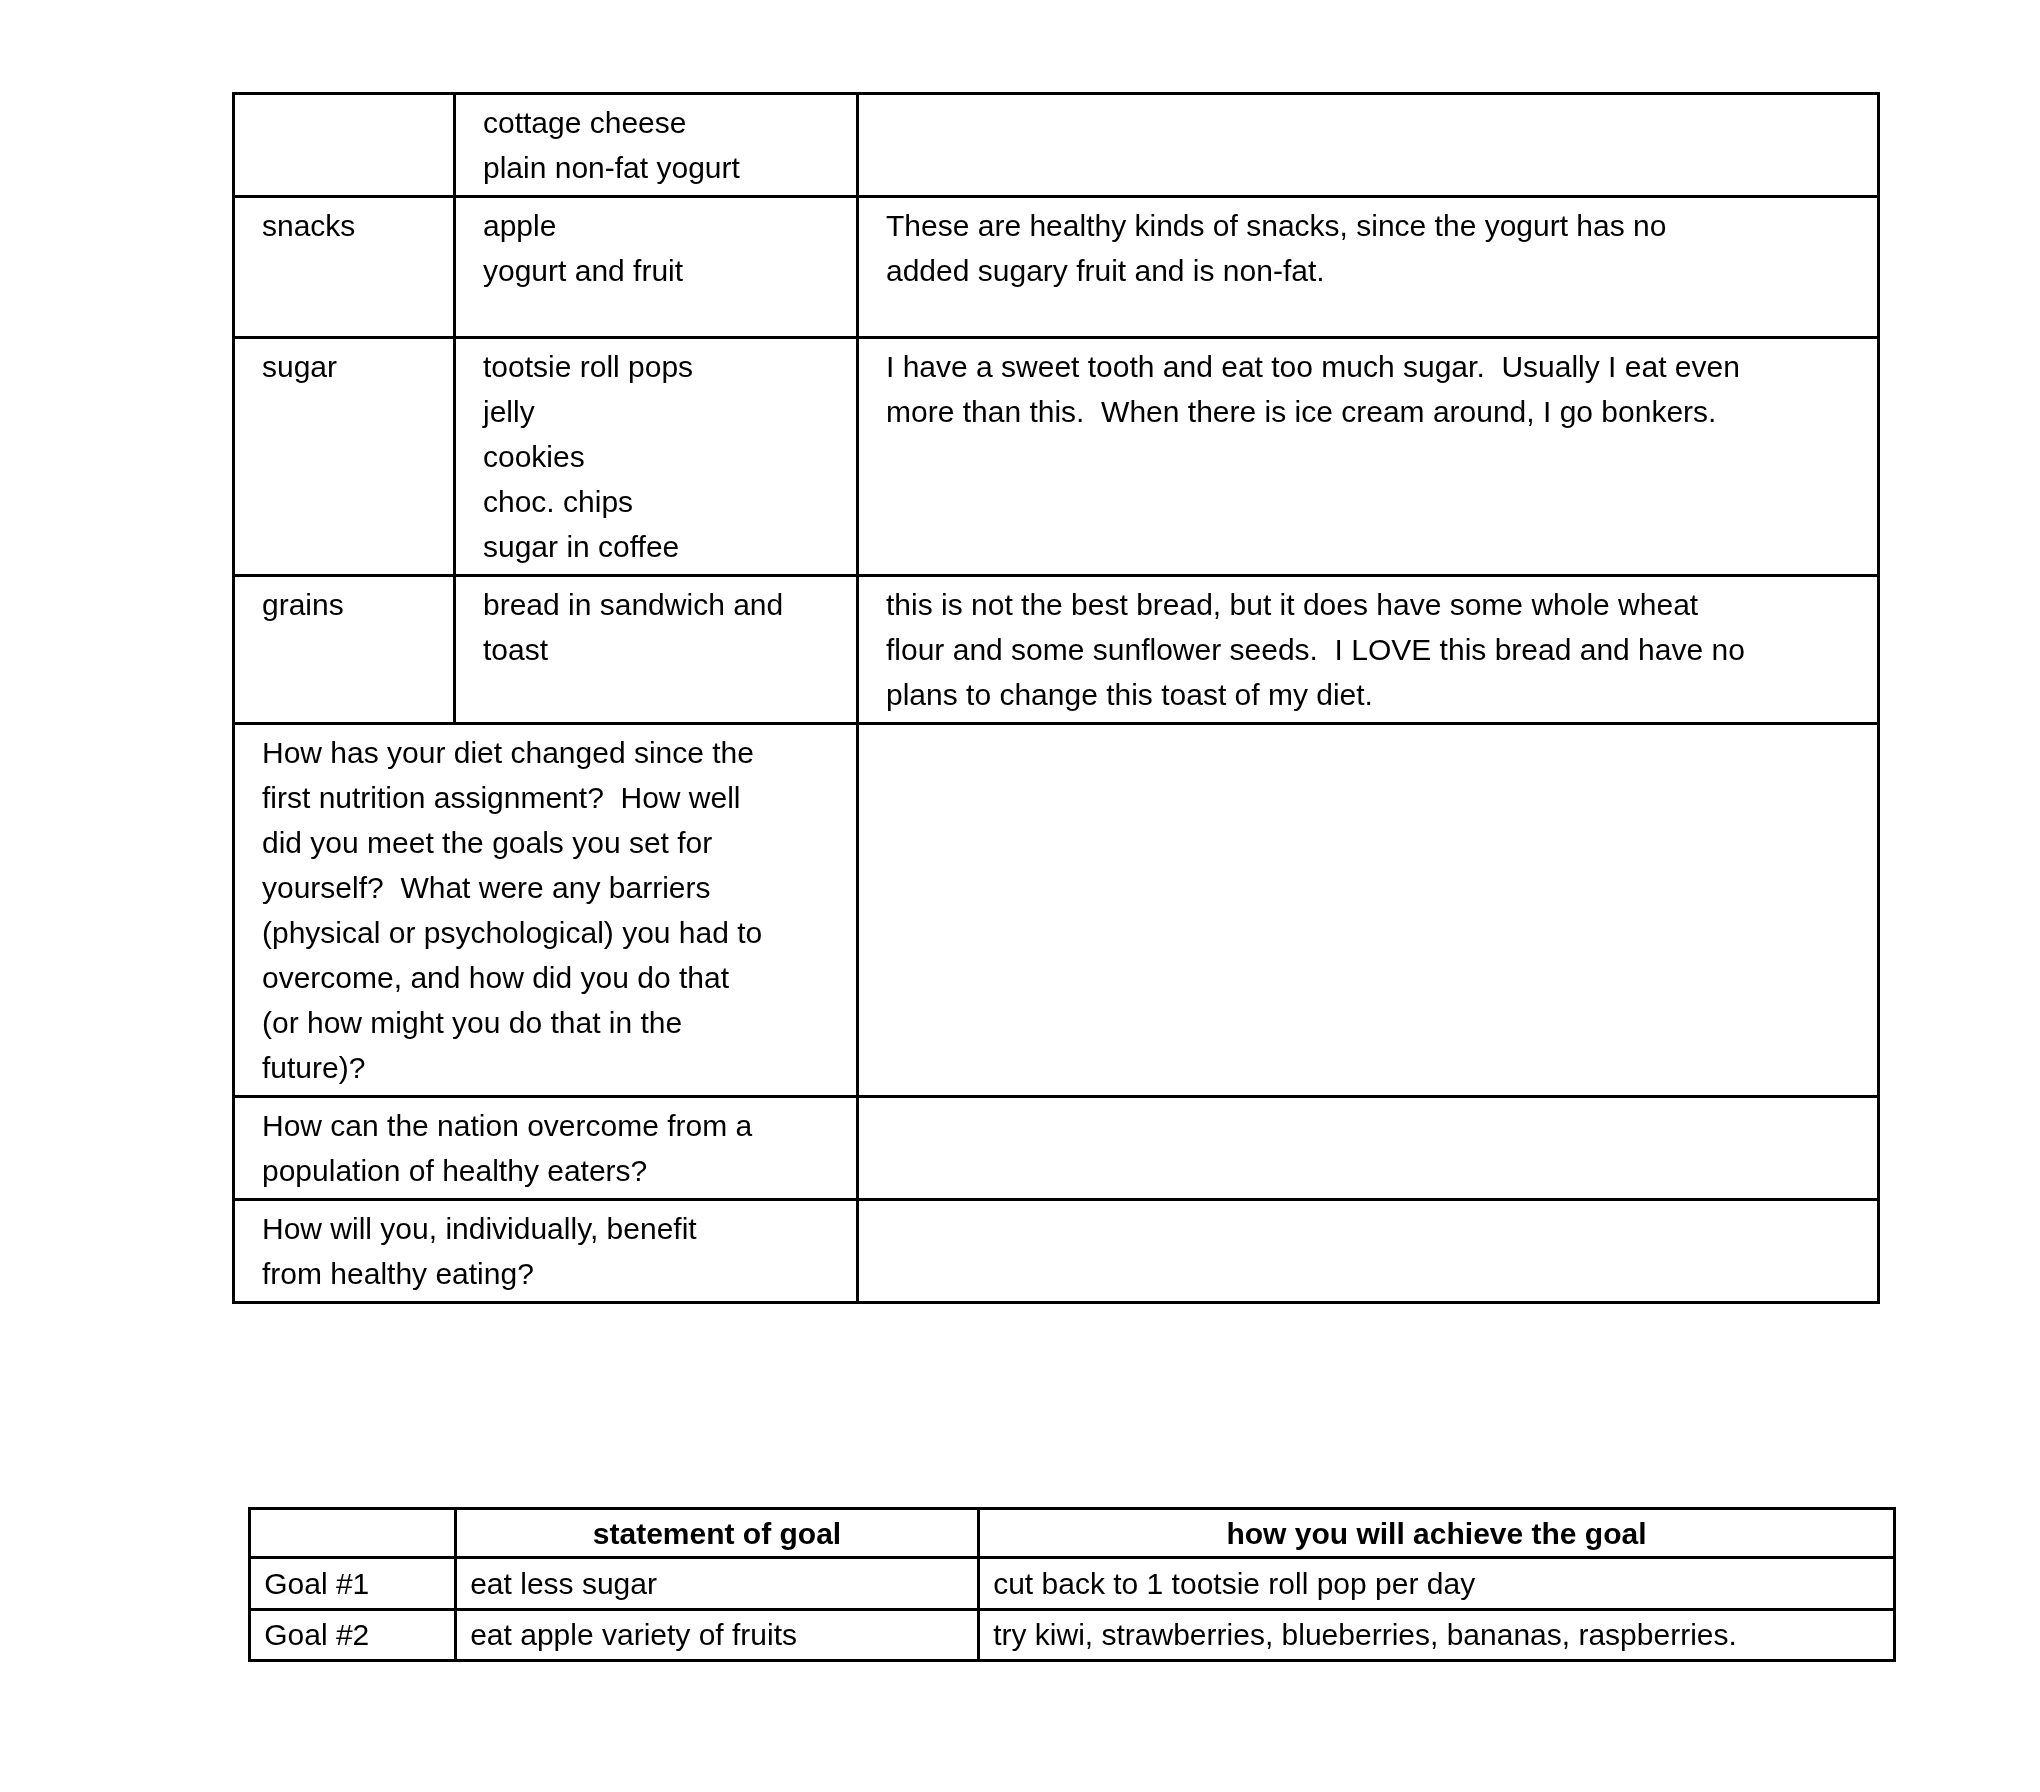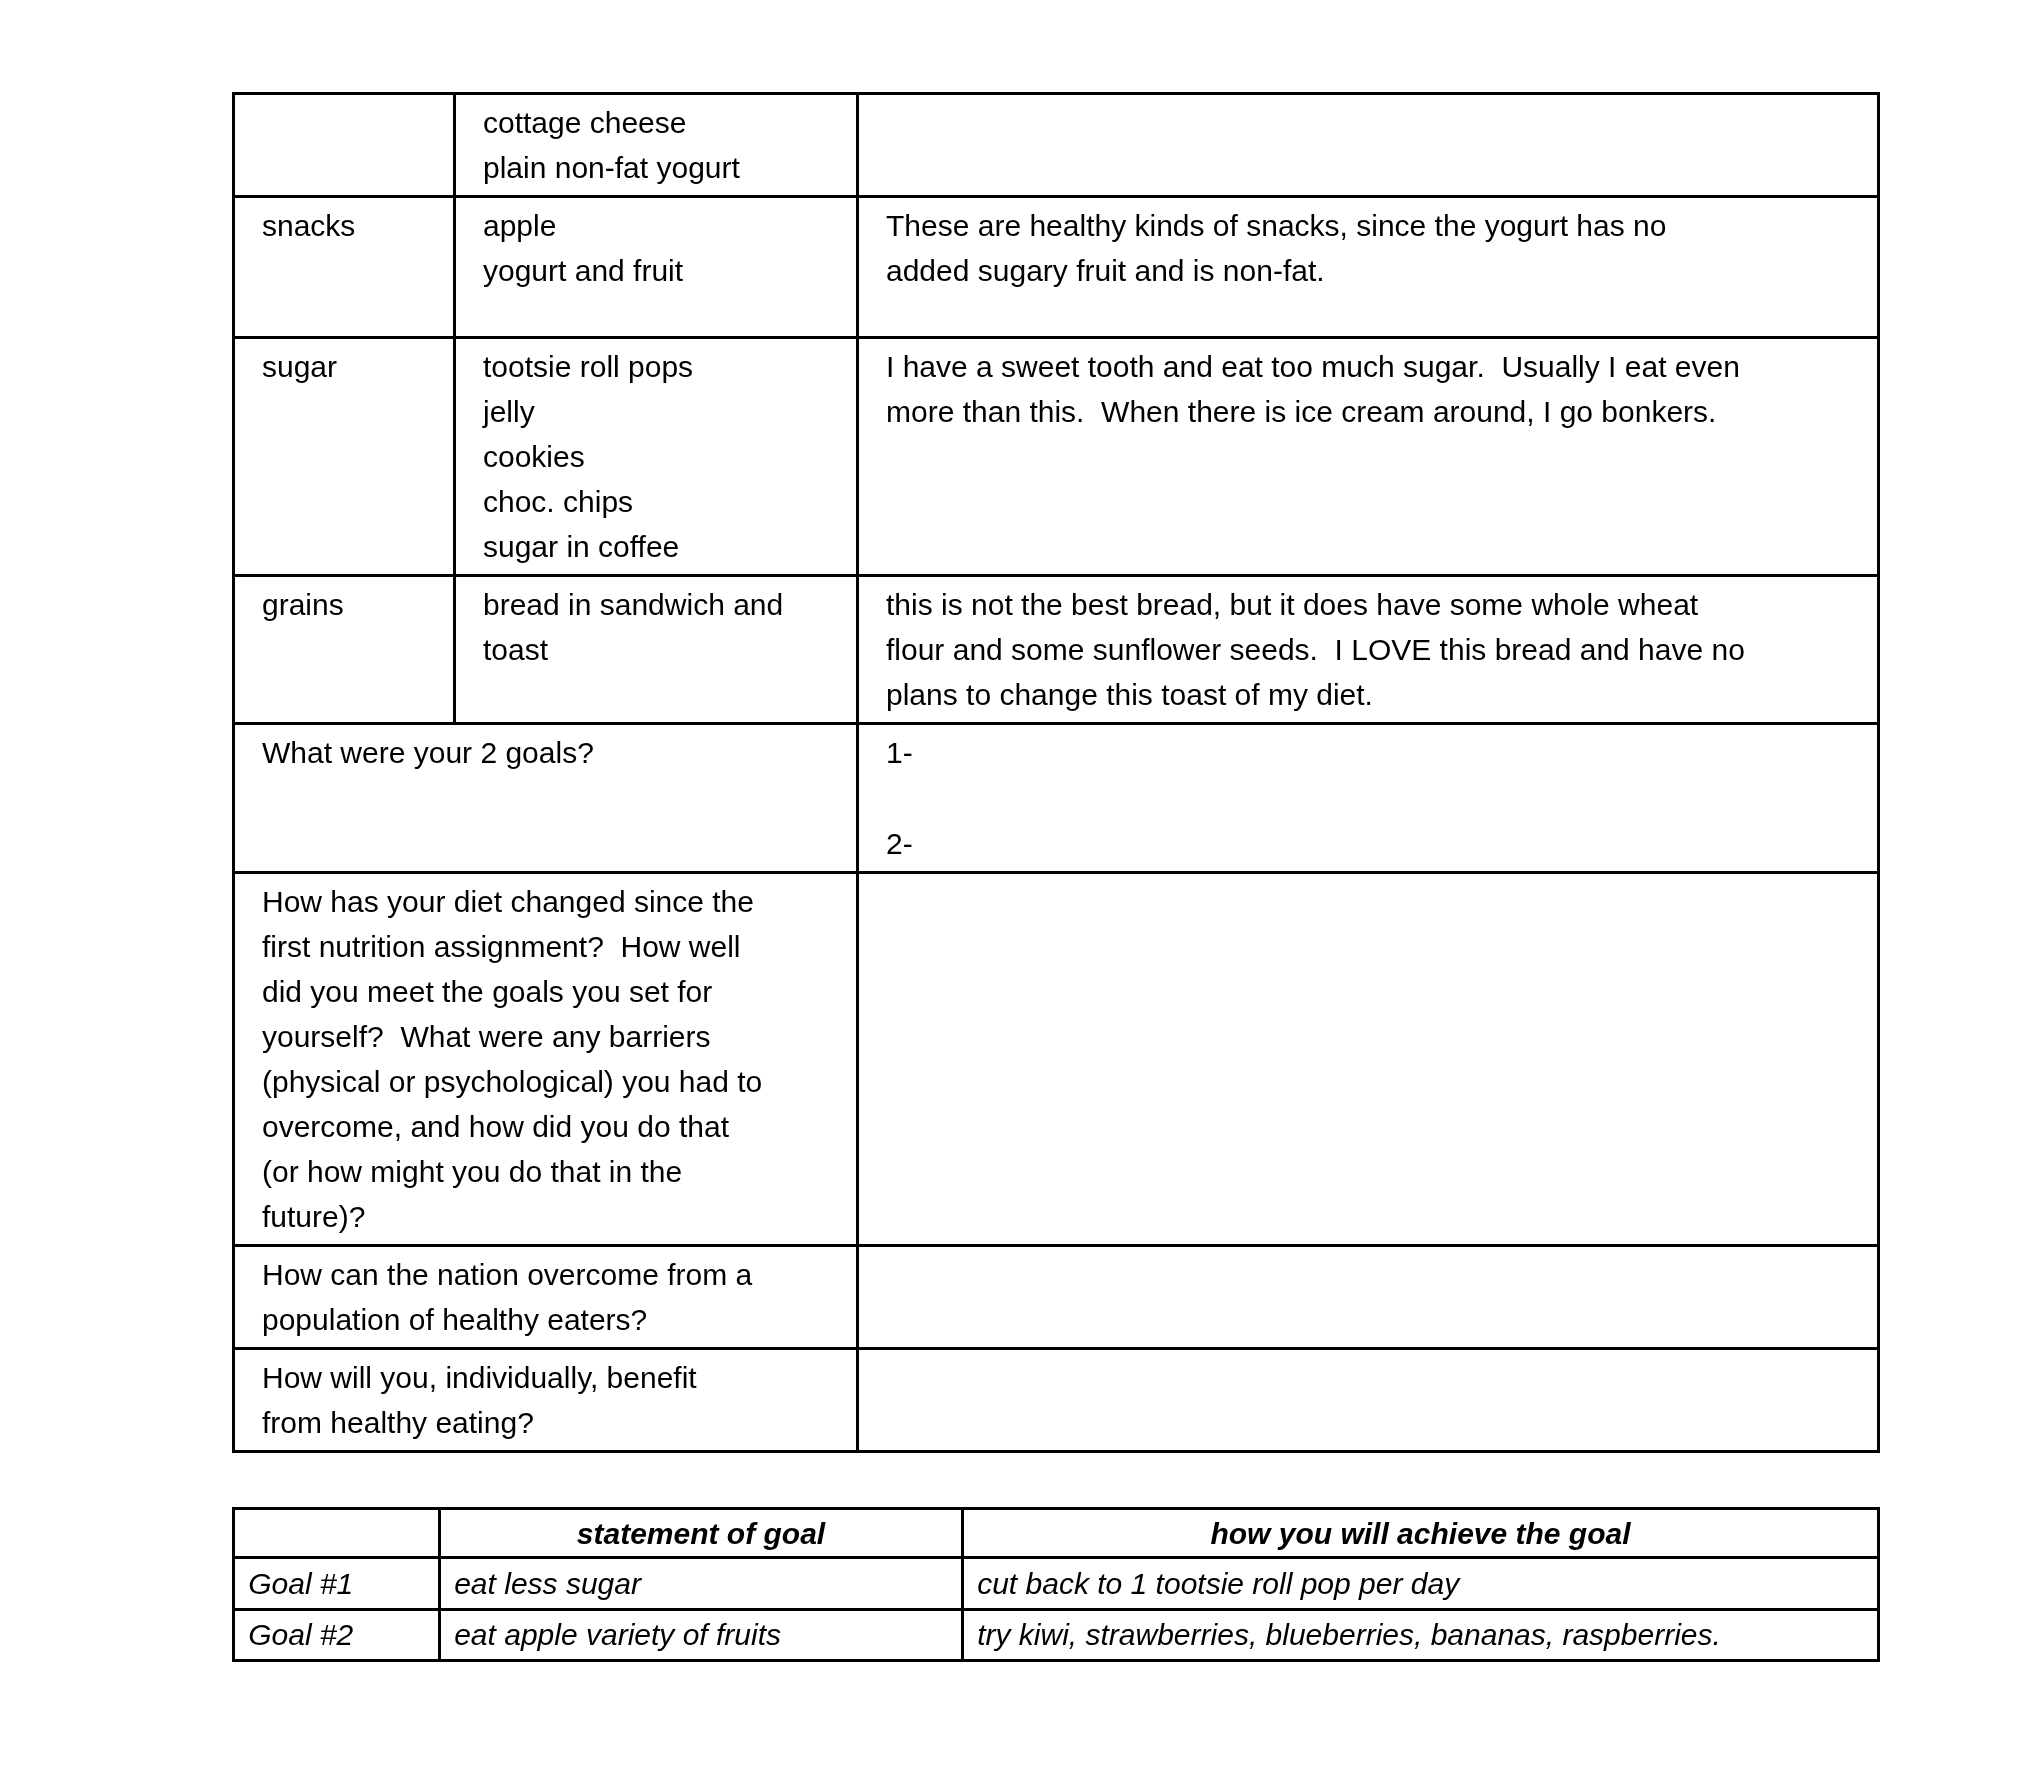--- a/index.html
+++ b/index.html
@@ -18,21 +18,21 @@
   }
   .doc-table td, .doc-table th {
     border: 3.3px solid #000000;
     vertical-align: top;
     padding: 5px 27px;
     font-size: 30px;
     line-height: 45px;
     overflow: hidden;
   }
   .main-table { left: 232px; top: 92px; }
-  .goals-table { left: 232px; top: 1507px; font-style: italic; }
+  .goals-table { left: 248px; top: 1507px; }
   .goals-table td { vertical-align: middle; padding: 1.7px 13.2px; }
   .goals-table th {
     vertical-align: middle;
     text-align: center;
     font-weight: bold;
     padding: 1.7px 13.2px;
     font-size: 30px;
     line-height: 43px;
   }
   .ln { white-space: pre; }
@@ -88,29 +88,20 @@
         <td>
             <div class="ln">bread in sandwich and</div>
             <div class="ln">toast</div>
           </td>
         <td>
             <div class="ln">this is not the best bread, but it does have some whole wheat</div>
             <div class="ln">flour and some sunflower seeds.  I LOVE this bread and have no</div>
             <div class="ln">plans to change this toast of my diet.</div>
           </td>
       </tr>
-      <tr style="height:145px">
-        <td colspan="2">
-            <div class="ln">What were your 2 goals?</div>
-          </td>
-        <td>
-            <div class="ln ans">1-</div>
-            <div class="ln ans">2-</div>
-          </td>
-      </tr>
       <tr style="height:372px">
         <td colspan="2">
             <div class="ln">How has your diet changed since the</div>
             <div class="ln">first nutrition assignment?  How well</div>
             <div class="ln">did you meet the goals you set for</div>
             <div class="ln">yourself?  What were any barriers</div>
             <div class="ln">(physical or psychological) you had to</div>
             <div class="ln">overcome, and how did you do that</div>
             <div class="ln">(or how might you do that in the</div>
             <div class="ln">future)?</div>

